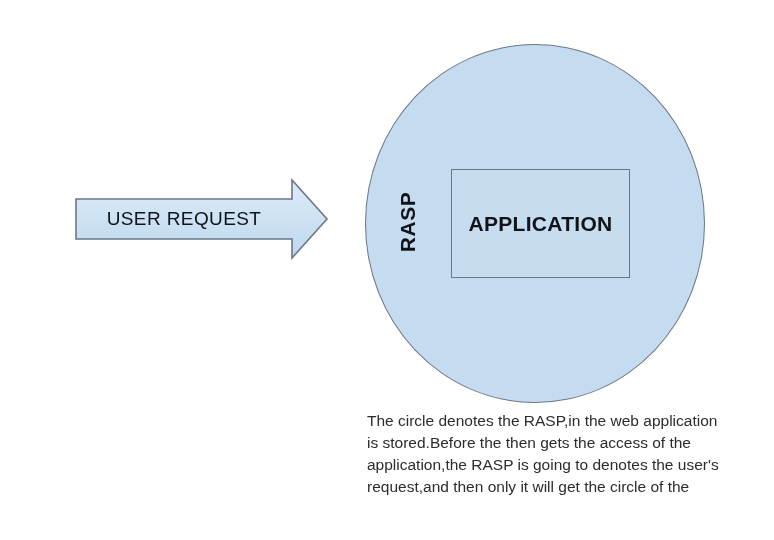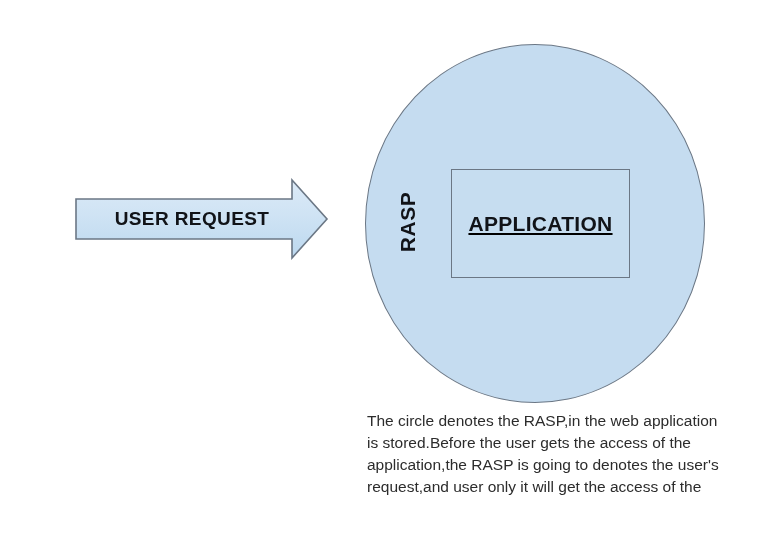--- a/index.html
+++ b/index.html
@@ -51,21 +51,20 @@
     left: 451px;
     top: 169px;
     width: 179px;
     height: 109px;
     background: #c6ddf0;
     border: 1.5px solid #6b7785;
     box-sizing: border-box;
     display: flex;
     align-items: center;
     justify-content: center;
-    text-decoration: underline;
   }
   .app-label {
     font-size: 21px;
     font-weight: bold;
     letter-spacing: 0.3px;
     color: #111318;
     font-family: "Liberation Sans", sans-serif;
   }
 
   
@@ -76,29 +75,29 @@
     width: 256px;
     height: 82px;
   }
   .arrow-wrap svg {
     display: block;
     width: 256px;
     height: 82px;
   }
   .arrow-label {
     position: absolute;
-    left: 84px;
+    left: 76px;
     top: 199px;
     width: 216px;
     height: 40px;
     display: flex;
     align-items: center;
     justify-content: center;
     font-size: 19px;
-    font-weight: bold;
+    font-weight: normal;
     letter-spacing: 0.4px;
     color: #111318;
     font-family: "Liberation Sans", sans-serif;
     pointer-events: none;
   }
 
   
   .caption {
     position: absolute;
     left: 367px;
@@ -134,18 +133,18 @@
           <stop offset="100%" stop-color="#bcd8ef"></stop>
         </linearGradient>
       </defs>
       <polygon points="2,21 218,21 218,2 253,41 218,80 218,61 2,61" fill="url(#arrowGrad)" stroke="#6b7785" stroke-width="1.6" stroke-linejoin="miter"></polygon>
     </svg>
   </div>
   <div class="arrow-label">USER REQUEST</div>
 
   <div class="caption">
     <div>The circle denotes the RASP,in the web application</div>
-    <div>is stored.Before the user gets the access of the</div>
+    <div>is stored.Before the then gets the access of the</div>
     <div>application,the RASP is going to denotes the user's</div>
-    <div>request,and user only it will get the access of the</div>
+    <div>request,and then only it will get the circle of the</div>
   </div>
 
 </div>
 
 </body></html>

